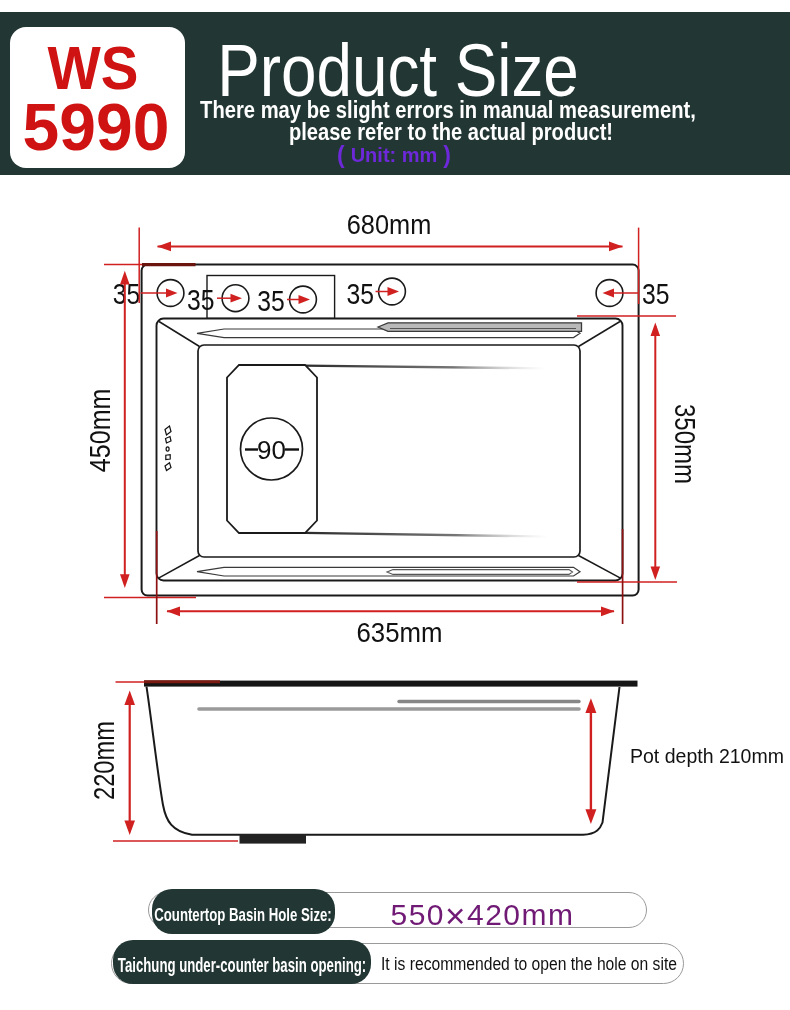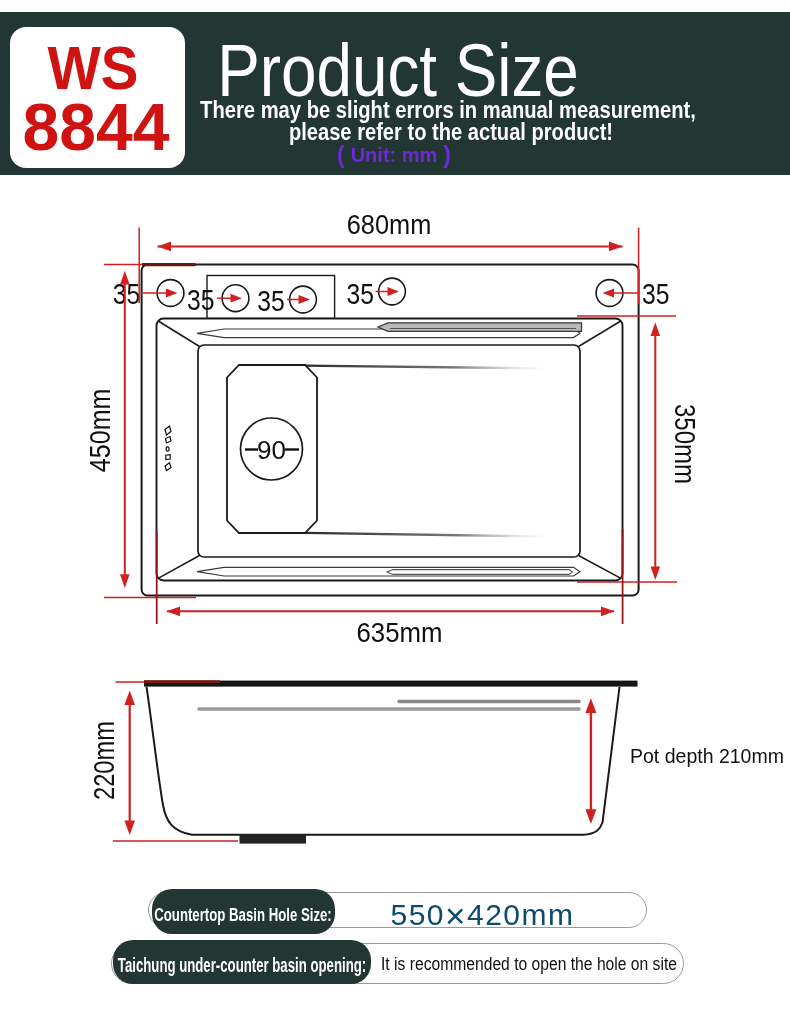--- a/index.html
+++ b/index.html
@@ -10,21 +10,21 @@
 </head>
 <body>
 <div class="page">
 
 <div class="abs" style="left:0;top:0;width:790px;height:163px;background:#223733"></div>
 
 <div class="abs" style="left:10px;top:15px;width:175px;height:141px;background:#fff;border-radius:16px"></div>
 
 <div class="abs" style="left:93px;top:33px;transform:translateX(-50%) scaleX(0.91);transform-origin:center top;font-size:62px;line-height:45px;font-weight:700;color:#cf1212">WS</div>
 
-<div class="abs" style="left:96px;top:92px;transform:translateX(-50%) scaleX(1.0);transform-origin:center top;font-size:66px;line-height:46px;font-weight:700;color:#cf1212">8844</div>
+<div class="abs" style="left:96px;top:92px;transform:translateX(-50%) scaleX(1.0);transform-origin:center top;font-size:66px;line-height:46px;font-weight:700;color:#cf1212">5990</div>
 
 <div class="abs" style="left:398px;top:31px;transform:translateX(-50%) scaleX(0.862);transform-origin:center top;font-size:74px;line-height:55px;color:#fff">Product Size</div>
 
 <div class="abs" style="left:448px;top:88px;transform:translateX(-50%) scaleX(0.841);transform-origin:center top;font-size:24px;line-height:19px;font-weight:700;color:#fff">There may be slight errors in manual measurement,</div>
 
 <div class="abs" style="left:451px;top:111px;transform:translateX(-50%) scaleX(0.838);transform-origin:center top;font-size:24px;line-height:18px;font-weight:700;color:#fff">please refer to the actual product!</div>
 
 <div class="abs" style="left:394px;top:133px;transform:translateX(-50%);transform-origin:center top;font-size:20px;line-height:21px;font-weight:700;color:#6d28d9"><span style="font-size:23px;vertical-align:-1px;margin-right:6px">(</span>Unit: mm<span style="font-size:23px;vertical-align:-1px;margin-left:6px">)</span></div>
 
 <svg class="abs" style="left:0;top:0" width="790" height="1010" viewBox="0 0 790 1010">
@@ -186,21 +186,21 @@
 
   <text x="630" y="751" font-size="19.5" fill="#111">Pot depth 210mm</text>
 </svg>
 
 <div class="abs" style="left:147.7px;top:880.3px;width:497px;height:34px;background:#fff;border:1px solid #9a9a9a;border-radius:18px"></div>
 
 <div class="abs" style="left:152px;top:877.3px;width:182.5px;height:44.6px;background:#223733;border-radius:20px"></div>
 
 <div class="abs" style="left:243.3px;top:893px;transform:translateX(-50%) scaleX(0.695);transform-origin:center top;font-size:19px;line-height:19px;font-weight:700;color:#fff">Countertop Basin Hole Size:</div>
 
-<div class="abs" style="left:482.5px;top:887.5px;transform:translateX(-50%);font-size:30px;line-height:30px;color:#0c4a6e;letter-spacing:1.5px">550<span style="font-size:35px;line-height:30px;vertical-align:-2.5px">×</span>420mm</div>
+<div class="abs" style="left:482.5px;top:887.5px;transform:translateX(-50%);font-size:30px;line-height:30px;color:#701a75;letter-spacing:1.5px">550<span style="font-size:35px;line-height:30px;vertical-align:-2.5px">×</span>420mm</div>
 
 <div class="abs" style="left:111.4px;top:931.3px;width:571px;height:39px;background:#fff;border:1px solid #9a9a9a;border-radius:21px"></div>
 
 <div class="abs" style="left:113px;top:927.5px;width:257.7px;height:44.7px;background:#223733;border-radius:20px"></div>
 
 <div class="abs" style="left:241.5px;top:942.6px;transform:translateX(-50%) scaleX(0.66);transform-origin:center top;font-size:20px;line-height:20px;font-weight:700;color:#fff">Taichung under-counter basin opening:</div>
 
 <div class="abs" style="left:528.5px;top:942px;transform:translateX(-50%) scaleX(0.87);transform-origin:center top;font-size:18px;line-height:21px;color:#111">It is recommended to open the hole on site</div>
 
 </div>

